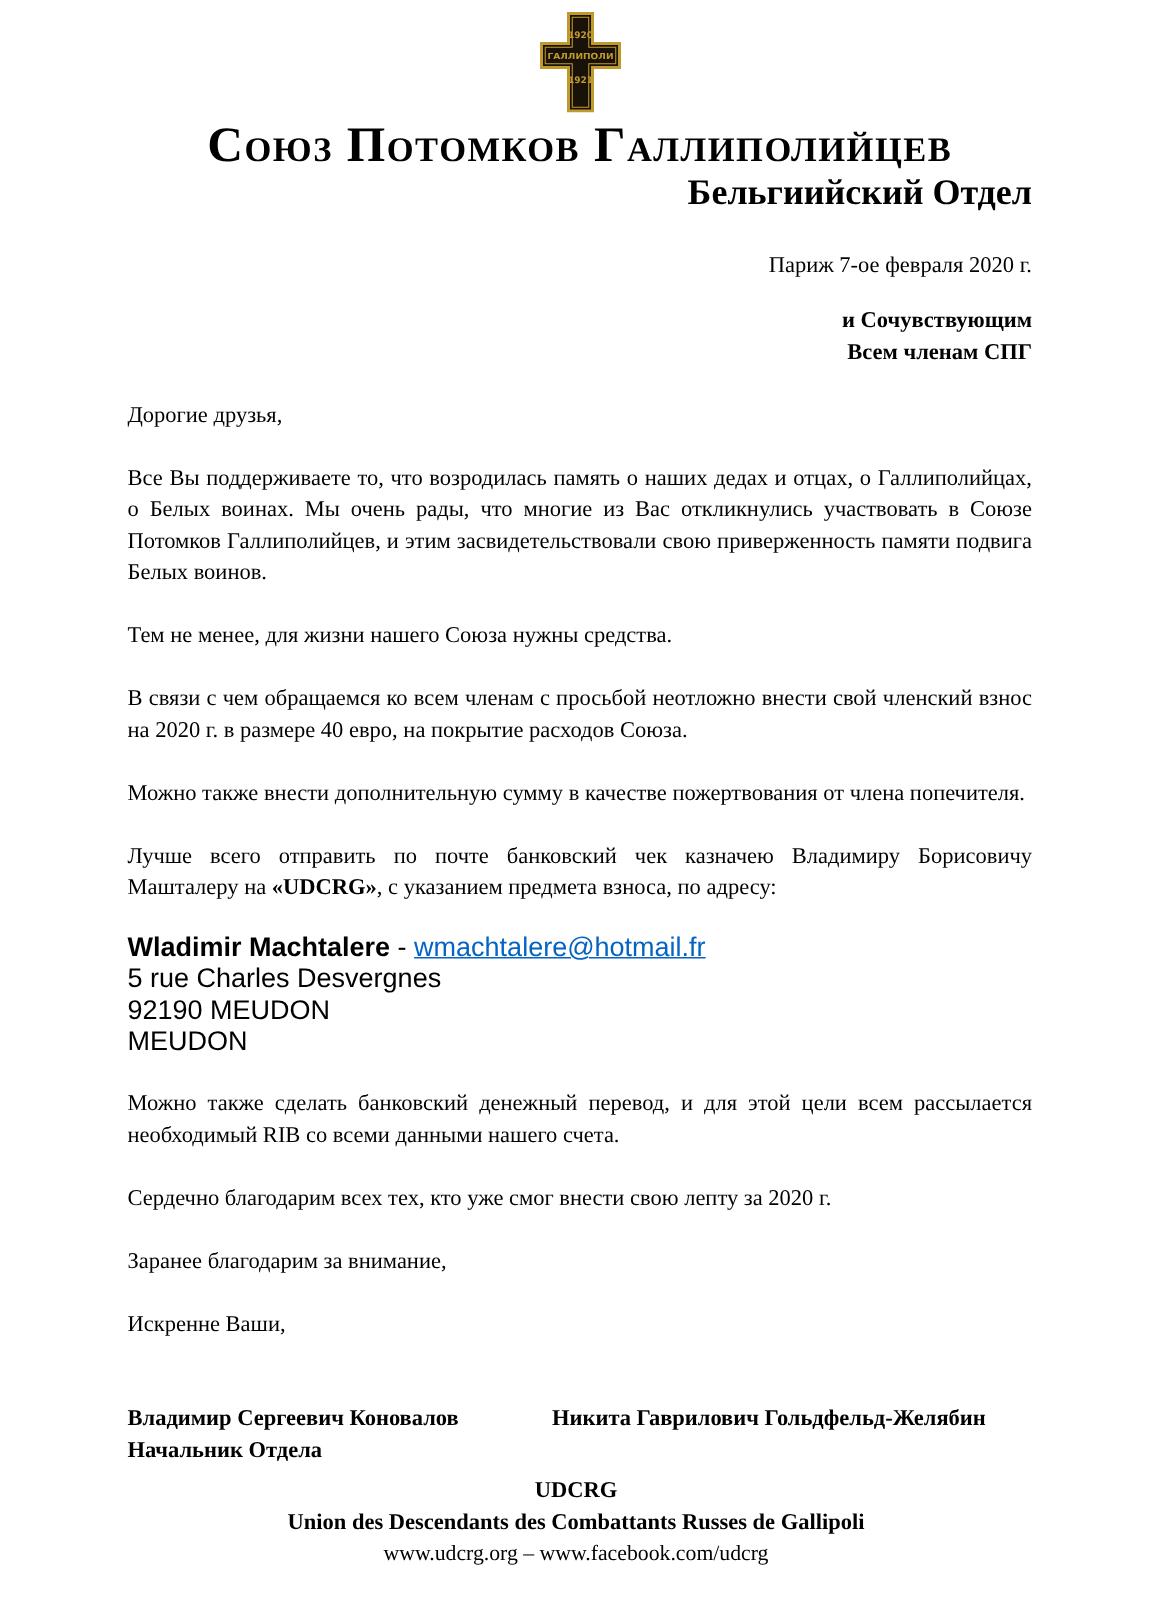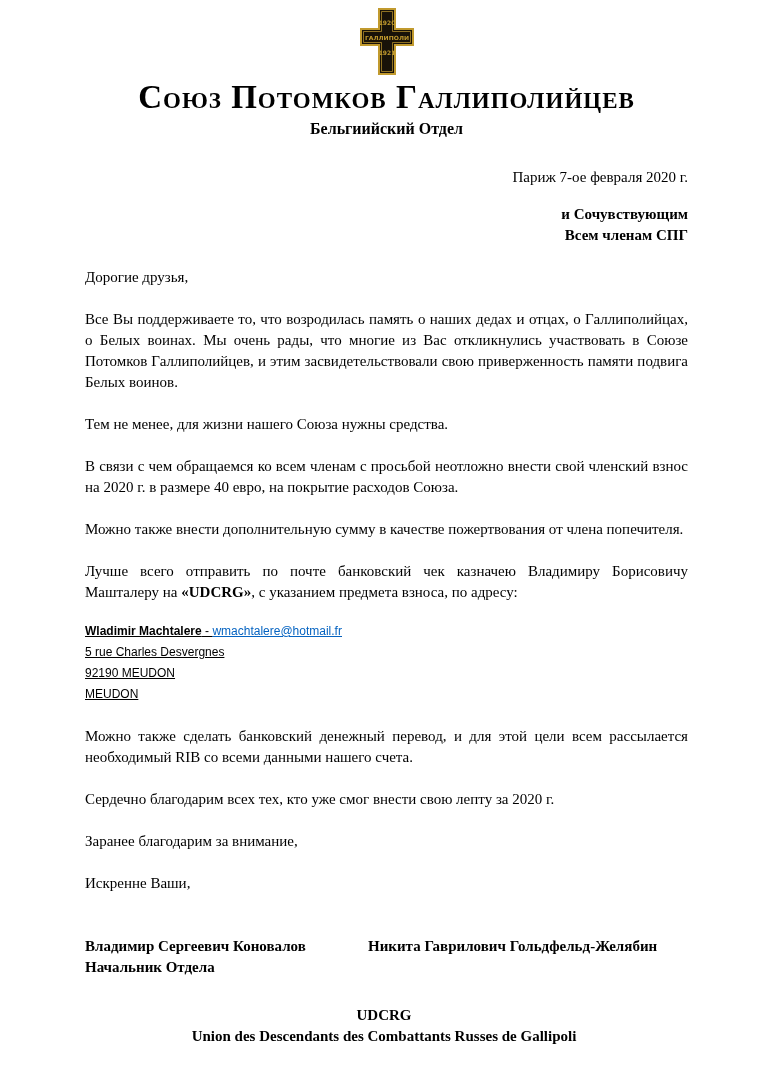--- a/index.html
+++ b/index.html
@@ -37,22 +37,22 @@
     margin:4px 0 0 0;
     text-align:center;
     font-size:33px;
     line-height:36px;
     font-weight:bold;
     font-variant:small-caps;
     letter-spacing:1px;
   }
   h2.subtitle{
     margin:2px 0 0 0;
-    text-align:center;
-    font-size:16px;
+    text-align:right;
+    font-size:24px;
     line-height:24px;
     font-weight:bold;
   }
   .date-line{
     margin:26px 0 0 0;
     text-align:right;
   }
   .addressee{
     margin:16px 0 0 0;
     text-align:right;
@@ -60,23 +60,22 @@
   }
   .addressee p{margin:0;}
   p.para{
     margin:21px 0 0 0;
     text-align:justify;
   }
   p.para.no-just{text-align:left;}
   .address{
     margin:18px 0 0 0;
     font-family:"Liberation Sans", sans-serif;
-    font-size:12px;
+    font-size:18px;
     line-height:21px;
-    text-decoration:underline;
   }
   .address p{margin:0;}
   .address .contact-name{font-weight:bold;}
   a.email{
     color:var(--link);
     text-decoration:underline;
     cursor:pointer;
   }
   .signatures{
     margin:42px 0 0 0;
@@ -156,15 +155,16 @@
       <p>Начальник Отдела</p>
     </div>
     <div class="sig-right">
       <p>Никита Гаврилович Гольдфельд-Желябин</p>
     </div>
   </div>
 
   <div class="footer">
     <p class="f-bold">UDCRG</p>
     <p class="f-bold">Union des Descendants des Combattants Russes de Gallipoli</p>
+    <p class="f-links">www.udcrg.org – www.facebook.com/udcrg</p>
   </div>
 
 </div>
 
 </body></html>

